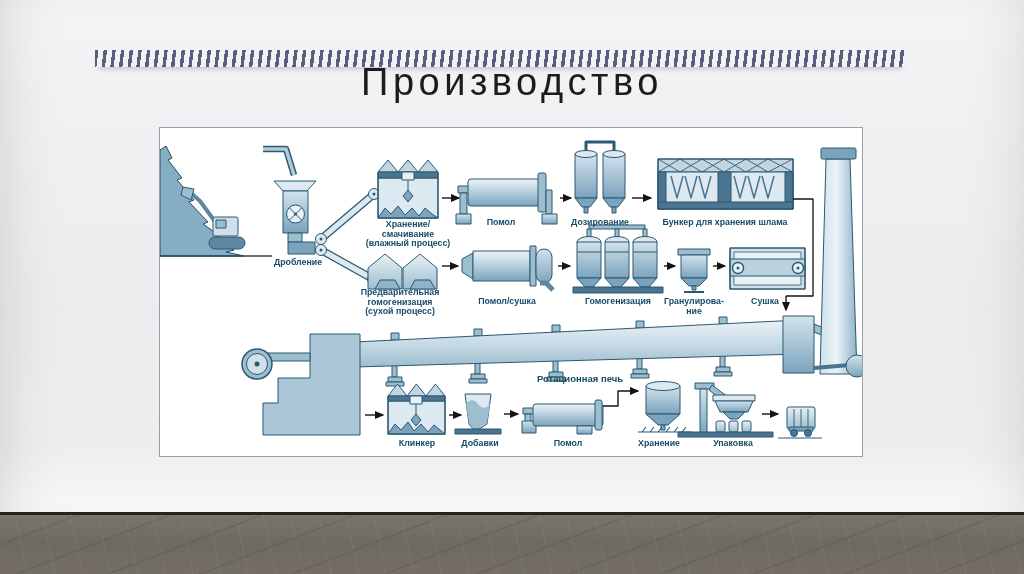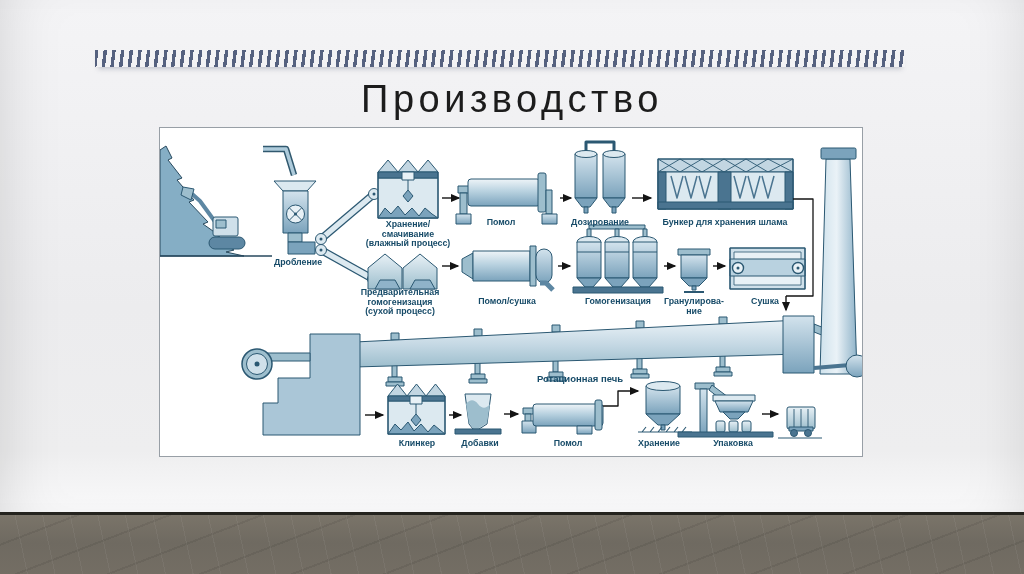--- a/index.html
+++ b/index.html
@@ -10,21 +10,21 @@
         box-shadow:inset 45px 0 70px -55px rgba(0,0,0,.18), inset -45px 0 70px -55px rgba(0,0,0,.14);}
   .floor{position:absolute;left:0;top:512px;width:1024px;height:62px;
          border-top:3px solid #24231e;
          background:
            repeating-linear-gradient(78deg, rgba(255,255,255,.05) 0 1px, transparent 1px 27px),
            repeating-linear-gradient(-21deg, rgba(0,0,0,.07) 0 2px, transparent 2px 33px),
            linear-gradient(180deg,#7a7469 0%, var(--floor,#6f6a61) 45%, #746e64 100%);}
   .stripe-bar{position:absolute;left:95px;top:50px;width:810px;height:17px;
          background:repeating-linear-gradient(97deg, var(--stripe-accent,#55617f) 0 3.4px, transparent 3.4px 8.6px);
          box-shadow:0 5px 5px -3px rgba(110,115,135,.35);}
-  .slide-title{position:absolute;left:0;top:79px;width:1024px;text-align:center;
+  .slide-title{position:absolute;left:0;top:62px;width:1024px;text-align:center;
          font-size:38px;line-height:40px;font-weight:400;letter-spacing:4.5px;
          color:var(--title-text,#1c1c1c);}
   .diagram-panel{position:absolute;left:159px;top:127px;width:702px;height:328px;
          background:#ffffff;border:1px solid #989fa6;}
   .dlabel{font:700 8.8px "Liberation Sans",sans-serif;fill:var(--label-text,#174b68);
           text-anchor:middle;stroke:none;}
   .dlabel-lg{font-size:9.5px;}
   .arrow{stroke:#141414;stroke-width:1.4;fill:none;marker-end:url(#ah);}
   .connector{stroke:#141414;stroke-width:1.3;fill:none;}
 </style>

